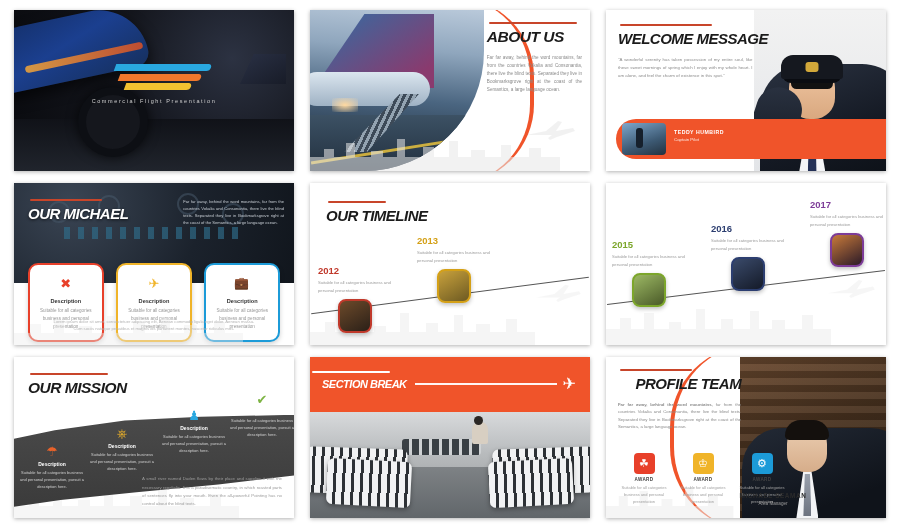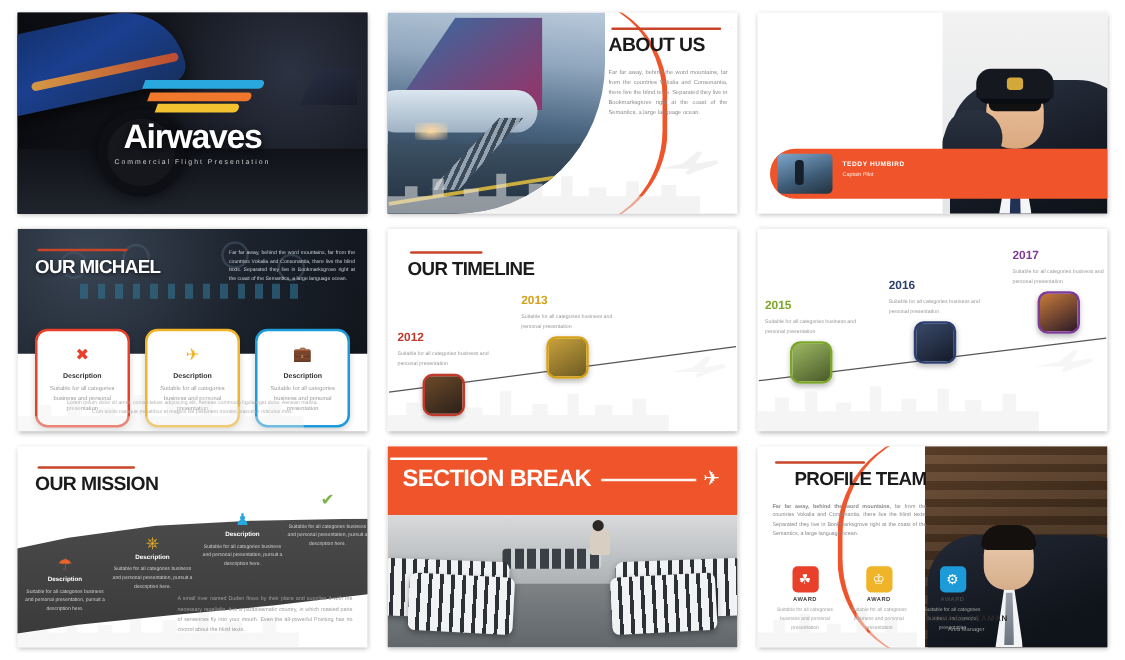--- a/index.html
+++ b/index.html
@@ -24,20 +24,21 @@
     box-shadow:0 1px 4px rgba(0,0,0,.30);
     overflow:hidden;
   }
   
   .titleline{
     position:absolute;height:2px;background:#c8452a;border-radius:2px;
   }
   .heading{
     font-weight:bold;color:#1b1b1b;letter-spacing:-.5px;
     white-space:nowrap;
+    font-style:italic;
   }
   .body-copy{
     color:#8b8b8b;text-align:justify;line-height:1.75;
   }
   .skyline{
     position:absolute;left:0;right:0;bottom:0;height:46px;
     opacity:.55;
   }
   .planeghost{position:absolute;opacity:.13;}
 
@@ -272,21 +273,21 @@
   .s7 .para{
     position:absolute;right:12px;bottom:10px;width:50%;
     font-size:4.3px;color:#9c9c9c;line-height:1.9;text-align:justify;
   }
 
   
   .s8 .banner{
     position:absolute;left:0;right:0;top:0;height:34%;
     background:#f0542a;display:flex;align-items:center;
   }
-  .s8 .banner .heading{color:#fff;font-size:19px;margin-left:12px;}
+  .s8 .banner .heading{color:#fff;font-size:11px;margin-left:12px;}
   .s8 .rule{
     flex:1;height:1.6px;background:#fff;margin:0 6px 0 8px;opacity:.95;
   }
   .s8 .planeico{margin-right:14px;color:#fff;font-size:16px;line-height:1;}
   .s8 .seats{
     position:absolute;left:0;right:0;top:34%;bottom:0;
     background:linear-gradient(180deg,#d8dadc 0%,#b9bcbe 38%,#8e9193 100%);
     overflow:hidden;
   }
   .s8 .floor{
@@ -377,21 +378,20 @@
       <div class="tailfin"></div>
       <div class="ground"></div>
       <div class="engine"></div>
     </div>
     <div class="logo">
       <div class="swoosh">
         <div class="sw blue"></div>
           <div class="sw orange"></div>
           <div class="sw yellow"></div>
       </div>
-      <div class="brand">Airwaves</div>
       <div class="tagline">Commercial Flight Presentation</div>
     </div>
   </div>
 
   <div class="slide s2">
     <div class="imgwrap">
       <div class="pic"></div>
       <div class="fin"></div>
       <div class="fuselage"></div>
       <div class="tarmac"></div>
@@ -420,20 +420,25 @@
       <div class="tie"></div>
       <div class="head"></div>
       <div class="glasses"></div>
       <div class="capbrim"></div>
       <div class="cap"></div>
       <div class="capbadge"></div>
       <div class="arm">
         
       </div>
     </div>
+    <div class="txtcol">
+      <div class="titleline" style="left:2px;top:-6px;width:92px;"></div>
+      <div class="heading">WELCOME MESSAGE</div>
+      <div class="quote" style="font-size:4.4px;margin-top:9px;">"A wonderful serenity has taken possession of my entire soul, like these sweet mornings of spring which I enjoy with my whole heart. I am alone, and feel the charm of existence in this spot."</div>
+    </div>
     <div class="orangebar">
       <div class="thumb">
         <div class="thumbfig"></div>
       </div>
       <div class="who">
         <div class="nm">TEDDY HUMBIRD</div>
         <div class="rl">Captain Pilot</div>
       </div>
     </div>
   </div>

